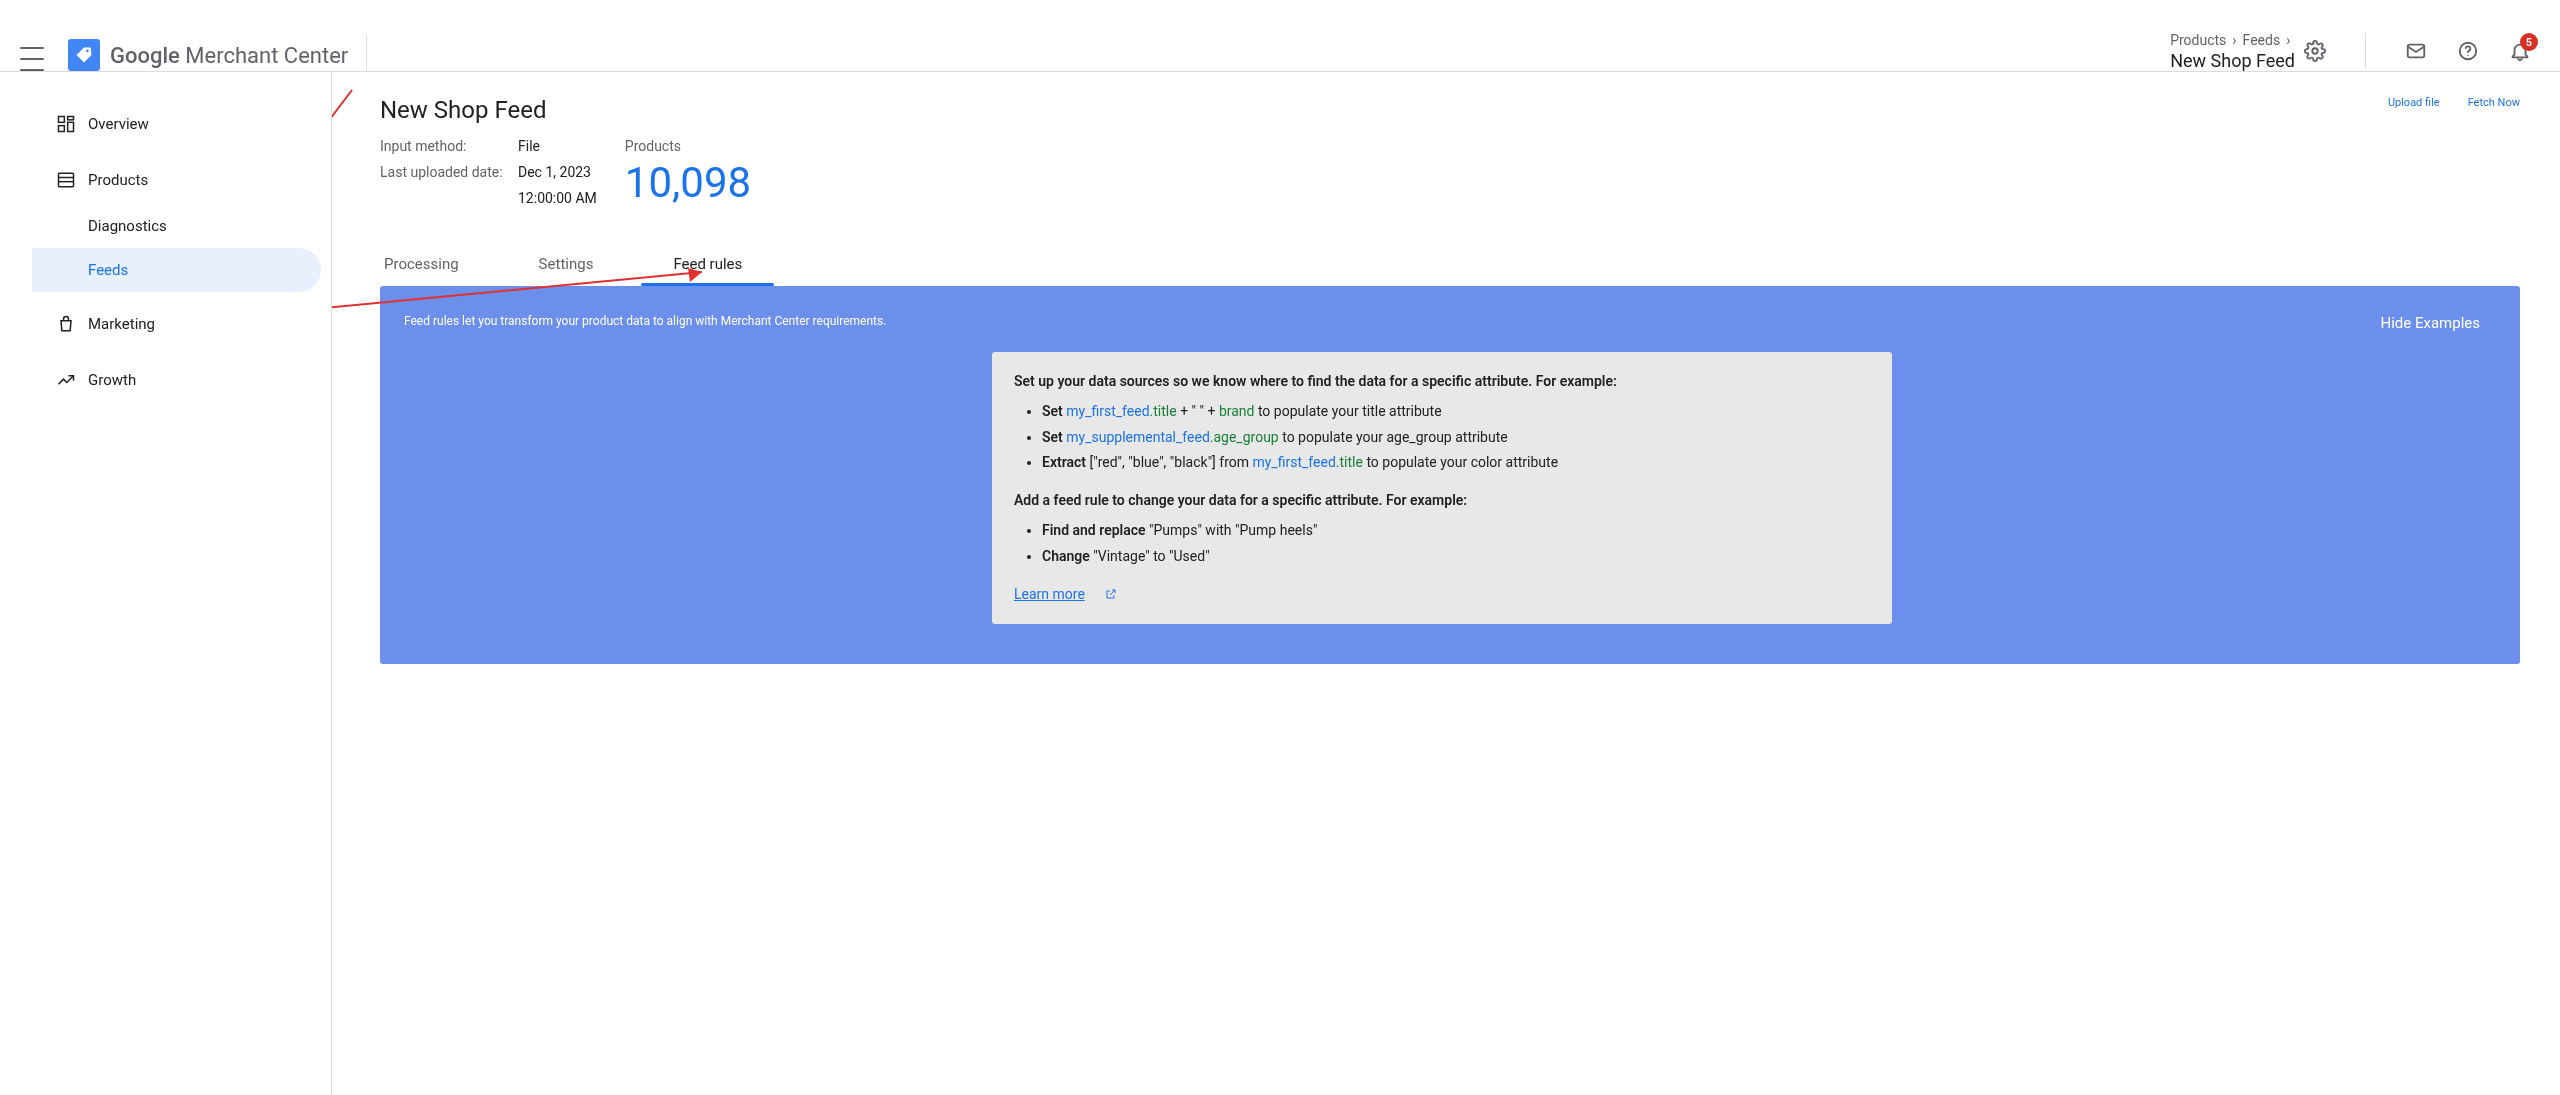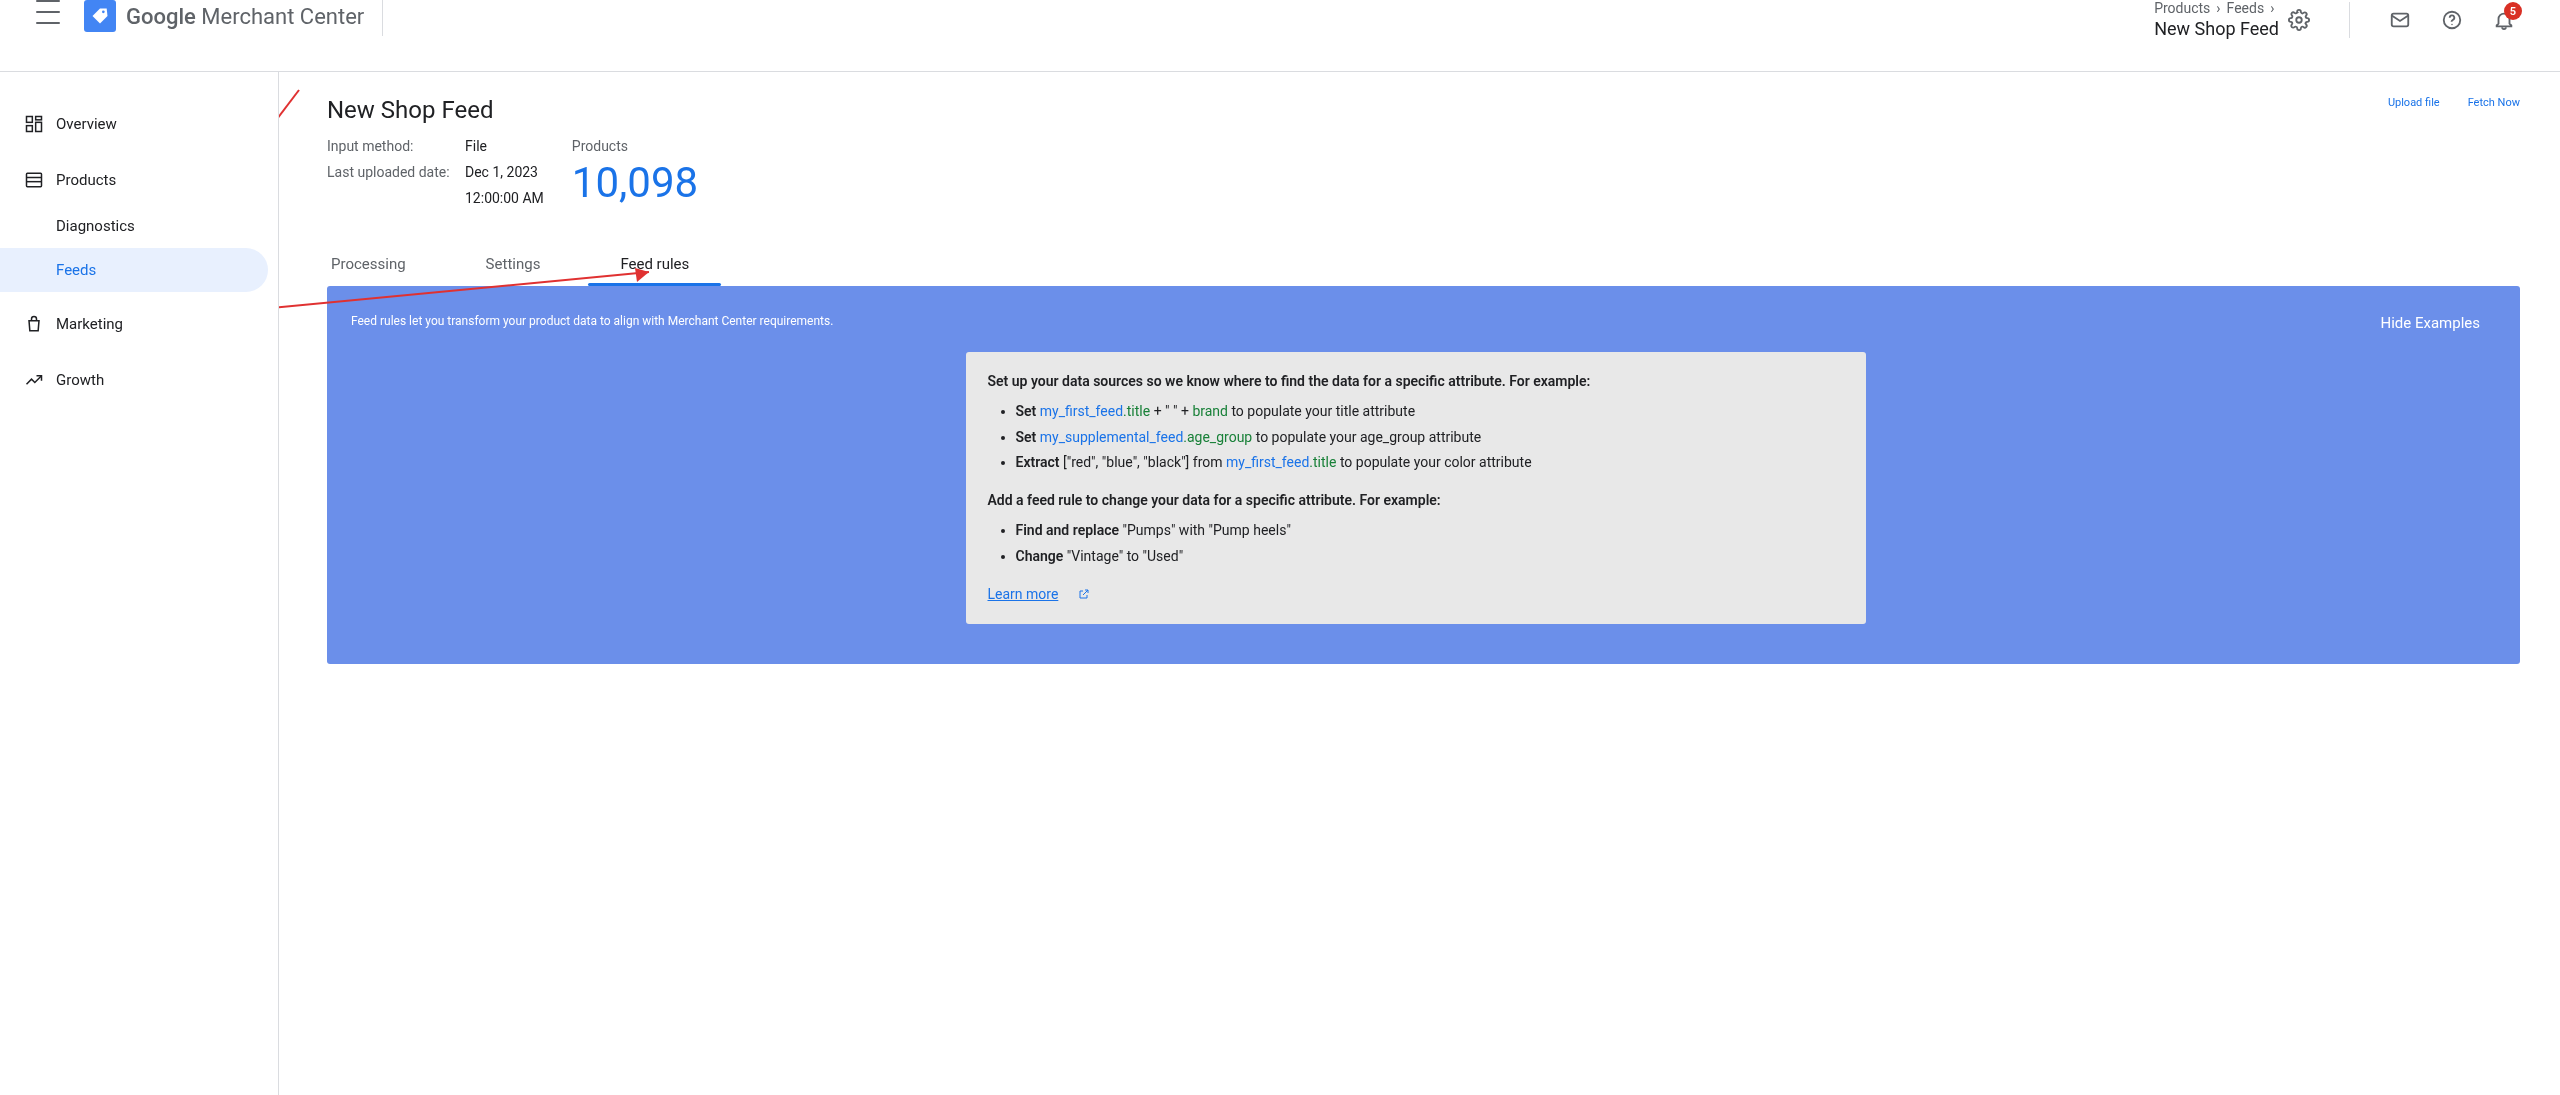--- a/index.html
+++ b/index.html
@@ -9,42 +9,42 @@
     --blue-light:#e8f0fe;
     --border:#dadce0;
     --panel-blue:#6b8fea;
     --panel-inner:#e8e8e8;
     --link:#1a73e8;
     --green:#188038;
   }
   *{box-sizing:border-box;}
   html,body{margin:0;padding:0;font-family:"Google Sans",Roboto,Arial,sans-serif;color:var(--text);font-size:14px;background:#fff;}
   
-  .topbar{display:flex;align-items:flex-start;height:72px;border-bottom:1px solid var(--border);padding:0 36px;}
+  .topbar{display:flex;align-items:flex-end;height:72px;border-bottom:1px solid var(--border);padding:0 20px;}
   .hamburger{width:24px;height:24px;display:flex;flex-direction:column;justify-content:space-between;cursor:pointer;}
   .hamburger span{height:2px;background:var(--muted);border-radius:2px;}
   .logo-wrap{display:flex;align-items:center;margin-left:24px;}
   .logo-tag{width:32px;height:32px;background:#4285f4;border-radius:3px;position:relative;margin-right:10px;display:flex;align-items:center;justify-content:center;}
   .logo-tag svg{width:20px;height:20px;}
   .logo-text{font-size:22px;color:var(--muted);}
   .logo-text .b{font-weight:500;}
   .topbar .vdiv{width:1px;height:36px;background:var(--border);margin:0 18px;}
   .breadcrumb-wrap{display:flex;flex-direction:column;}
   .breadcrumb{color:var(--muted);font-size:14px;display:flex;align-items:center;gap:6px;}
   .breadcrumb .chev{color:var(--muted);}
   .breadcrumb-title{font-size:18px;color:var(--text);margin-top:2px;}
   .top-actions{margin-left:auto;display:flex;align-items:center;gap:12px;}
   .icon-btn{width:40px;height:40px;border-radius:50%;display:flex;align-items:center;justify-content:center;color:var(--muted);cursor:pointer;}
   .icon-btn svg{width:22px;height:22px;stroke:currentColor;fill:none;stroke-width:2;}
   .notif{position:relative;}
   .notif-badge{position:absolute;top:2px;right:2px;min-width:18px;height:18px;border-radius:9px;background:#d93025;color:#fff;font-size:11px;font-weight:600;display:flex;align-items:center;justify-content:center;padding:0 4px;}
 
   .layout{display:flex;min-height:calc(100vh - 72px);}
   
-  .sidebar{width:279px;border-right:1px solid var(--border);padding-top:28px;}
+  .sidebar{width:332px;border-right:1px solid var(--border);padding-top:28px;padding-left:32px;}
   .nav-item{display:flex;align-items:center;height:48px;padding:0 24px;color:var(--text);font-size:15px;cursor:pointer;position:relative;}
   .nav-item .nav-icon{width:32px;display:flex;align-items:center;}
   .nav-item .nav-icon svg{width:20px;height:20px;stroke:currentColor;fill:none;stroke-width:1.8;}
   .nav-sub{padding-left:56px;height:44px;display:flex;align-items:center;font-size:15px;cursor:pointer;}
   .nav-sub.active{color:var(--blue);background:var(--blue-light);border-top-right-radius:22px;border-bottom-right-radius:22px;margin-right:10px;}
   .nav-group{margin-bottom:8px;}
 
   
   .main{flex:1;padding:24px 40px 40px 48px;position:relative;overflow:hidden;}
   .page-header{display:flex;align-items:flex-start;}

